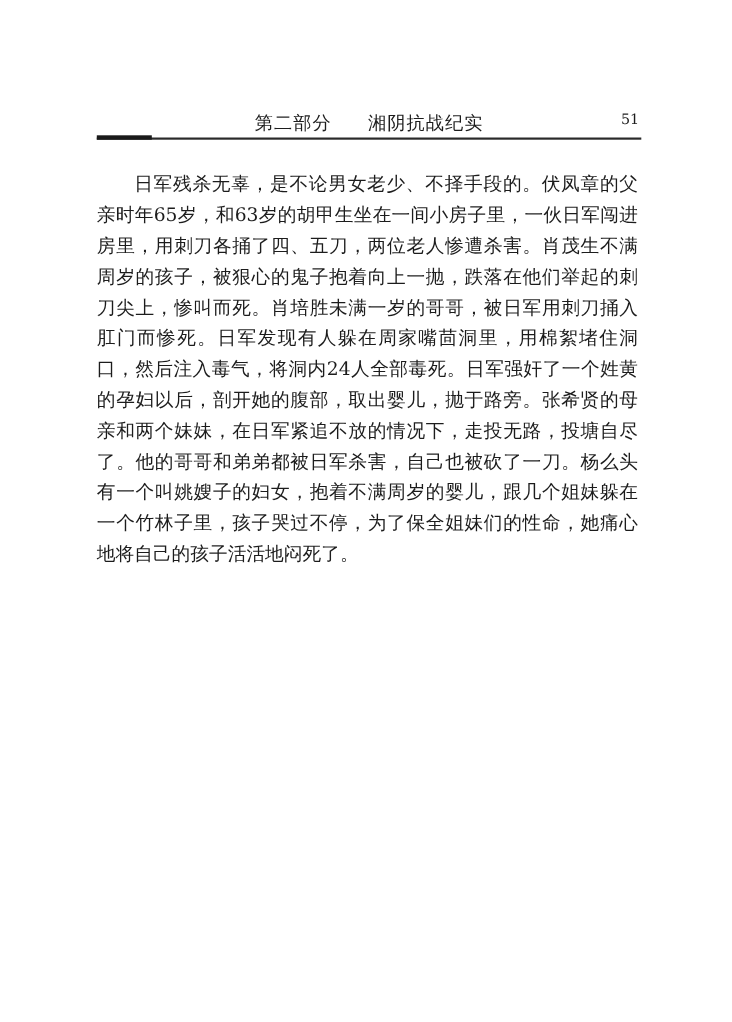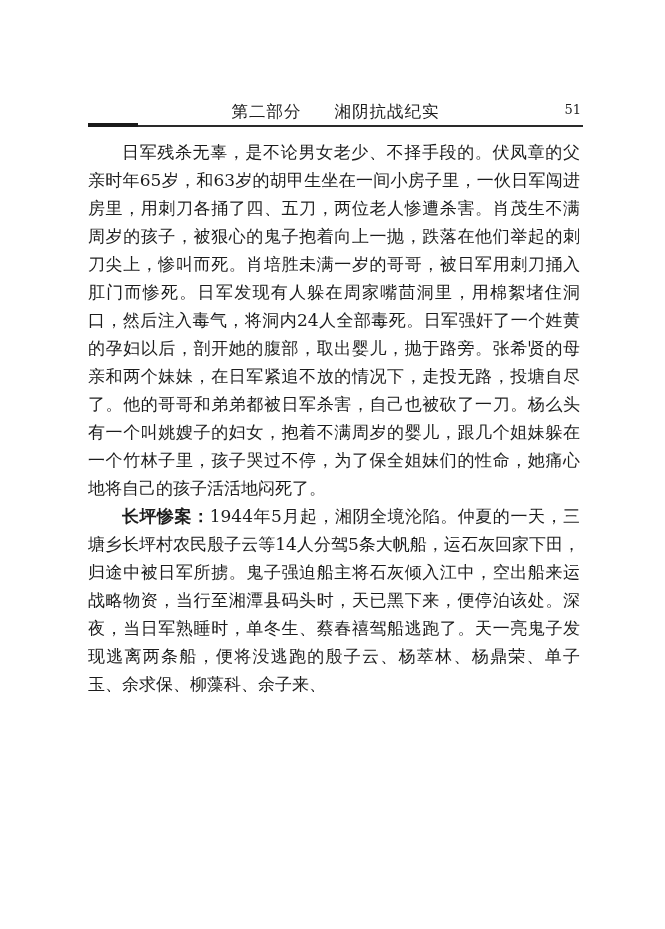--- a/index.html
+++ b/index.html
@@ -51,21 +51,21 @@
   .header-rule-thick {
     position: absolute;
     top: 123px;
     left: 88px;
     width: 50px;
     height: 4px;
     background: #1a1a1a;
   }
   .body-text {
     position: absolute;
-    top: 138px;
+    top: 154px;
     left: 88px;
     width: 492px;
     font-size: 17px;
     line-height: 28px;
     text-align: justify;
     text-justify: inter-ideograph;
   }
   .body-text p {
     margin: 0;
     padding: 0;
@@ -85,16 +85,15 @@
       <span>第二部分</span><span class="sep"></span><span>湘阴抗战纪实</span>
     </div>
     <div class="page-number">51</div>
   </div>
 
   <div class="header-rule"></div>
   <div class="header-rule-thick"></div>
 
   <div class="body-text">
     <p><span>日军残杀无辜，是不论男女老少、不择手段的。伏凤章的父亲时年65岁，和63岁的胡甲生坐在一间小房子里，一伙日军闯进房里，用刺刀各捅了四、五刀，两位老人惨遭杀害。肖茂生不满周岁的孩子，被狠心的鬼子抱着向上一抛，跌落在他们举起的刺刀尖上，惨叫而死。肖培胜未满一岁的哥哥，被日军用刺刀捅入肛门而惨死。日军发现有人躲在周家嘴茴洞里，用棉絮堵住洞口，然后注入毒气，将洞内24人全部毒死。日军强奸了一个姓黄的孕妇以后，剖开她的腹部，取出婴儿，抛于路旁。张希贤的母亲和两个妹妹，在日军紧追不放的情况下，走投无路，投塘自尽了。他的哥哥和弟弟都被日军杀害，自己也被砍了一刀。杨么头有一个叫姚嫂子的妇女，抱着不满周岁的婴儿，跟几个姐妹躲在一个竹林子里，孩子哭过不停，为了保全姐妹们的性命，她痛心地将自己的孩子活活地闷死了。</span></p>
-    <p><b>长坪惨案：</b><span>1944年5月起，湘阴全境沦陷。仲夏的一天，三塘乡长坪村农民殷子云等14人分驾5条大帆船，运石灰回家下田，归途中被日军所掳。鬼子强迫船主将石灰倾入江中，空出船来运战略物资，当行至湘潭县码头时，天已黑下来，便停泊该处。深夜，当日军熟睡时，单冬生、蔡春禧驾船逃跑了。天一亮鬼子发现逃离两条船，便将没逃跑的殷子云、杨萃林、杨鼎荣、单子玉、余求保、柳藻科、余子来、</span></p>
   </div>
 
 </div>
 
 </body></html>

